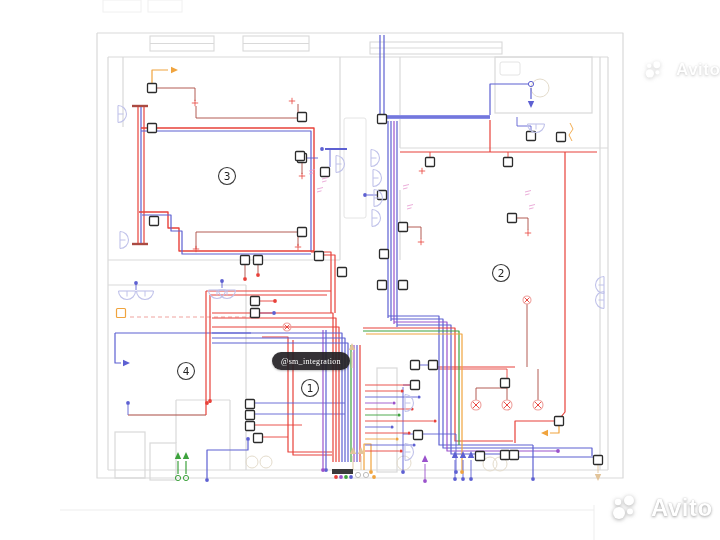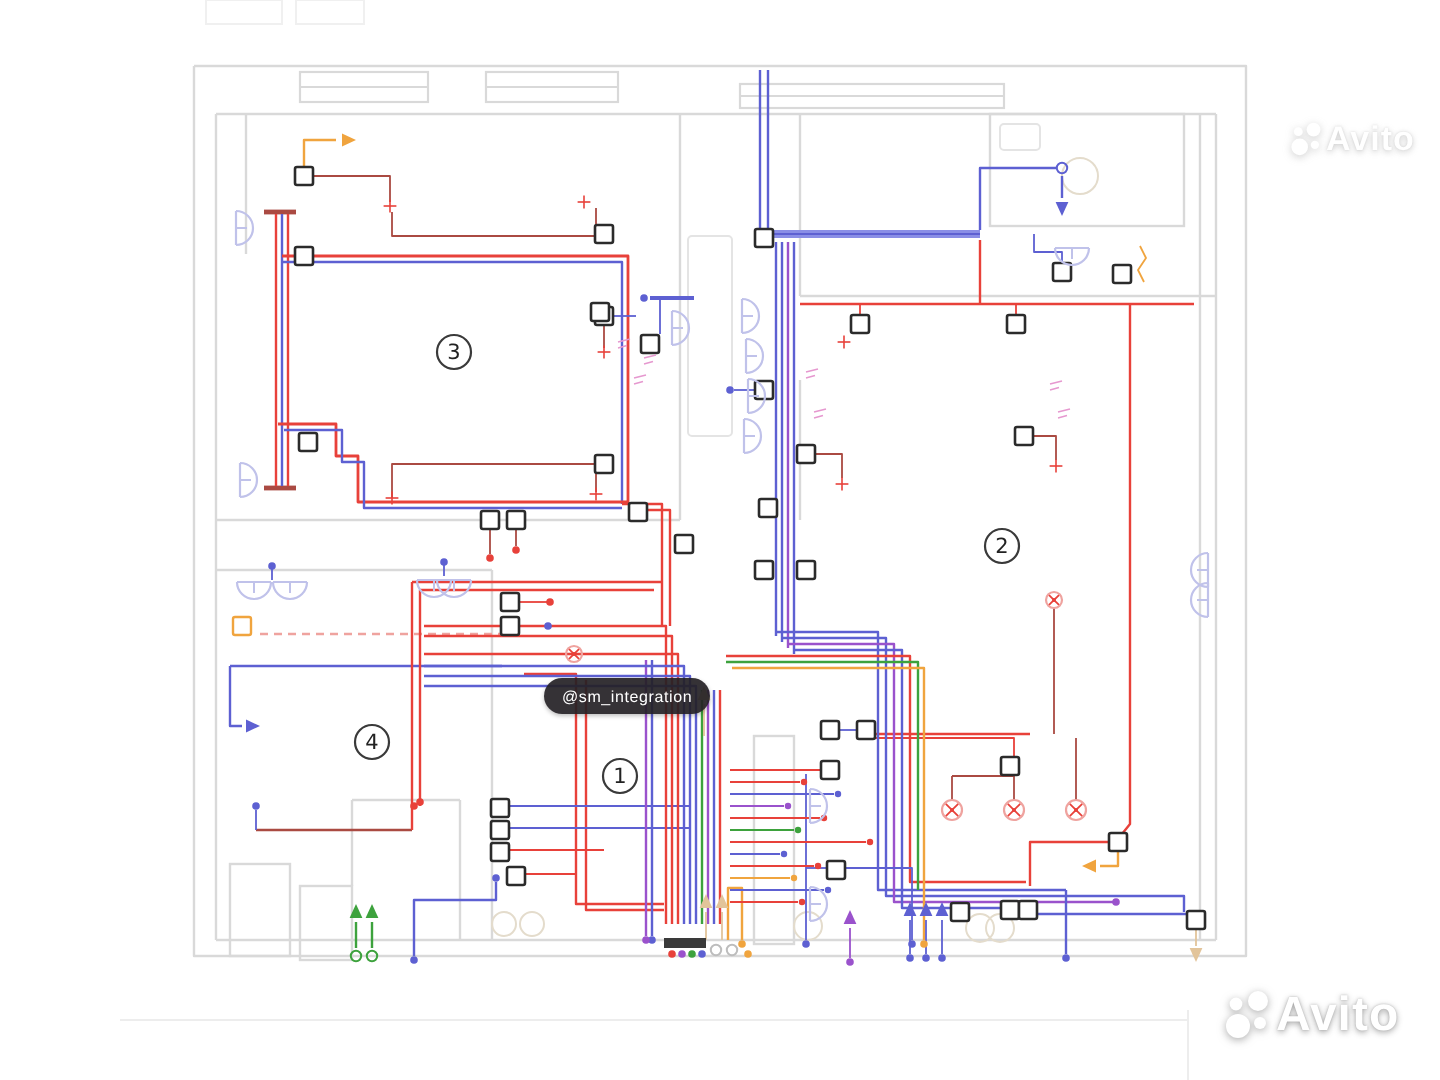--- a/index.html
+++ b/index.html
@@ -1,23 +1,23 @@
 <!DOCTYPE html>
 <html><head>
 <meta charset="utf-8">
 <style>
   html,body{margin:0;padding:0;background:#ffffff;}
   .stage{position:relative;width:720px;height:540px;background:#fff;overflow:hidden;
          font-family:"DejaVu Sans",sans-serif;}
   .stage svg.plan{position:absolute;left:0;top:0;}
-  .badge{position:absolute;left:272px;top:339px;height:18px;display:flex;align-items:center;
+  .badge{position:absolute;left:272px;top:352px;height:18px;display:flex;align-items:center;
          background:rgba(36,33,37,.92);color:#fff;border-radius:10px;padding:0 9px;
-         font-family:Liberation Sans, sans-serif;font-size:8px;letter-spacing:.3px;
+         font-family:Liberation Serif, serif;font-size:8px;letter-spacing:.3px;
          box-shadow:0 1px 2px rgba(0,0,0,.25);}
-  .wm{position:absolute;display:flex;align-items:center;gap:0;color:#fff;
+  .wm{position:absolute;display:flex;align-items:center;gap:13px;color:#fff;
       font-family:"Liberation Sans",sans-serif;font-weight:bold;letter-spacing:.5px;
       text-shadow:0 1px 3px rgba(150,150,150,.85),0 0 1px rgba(160,160,160,.7);}
   .wm svg{filter:drop-shadow(0 1px 2px rgba(150,150,150,.8));}
   .wm.bottom{left:612px;top:494px;font-size:24px;}
   .wm.top{left:645px;top:60px;font-size:17px;opacity:.55;}
 </style>
 </head>
 <body>
 
 <div class="stage">

